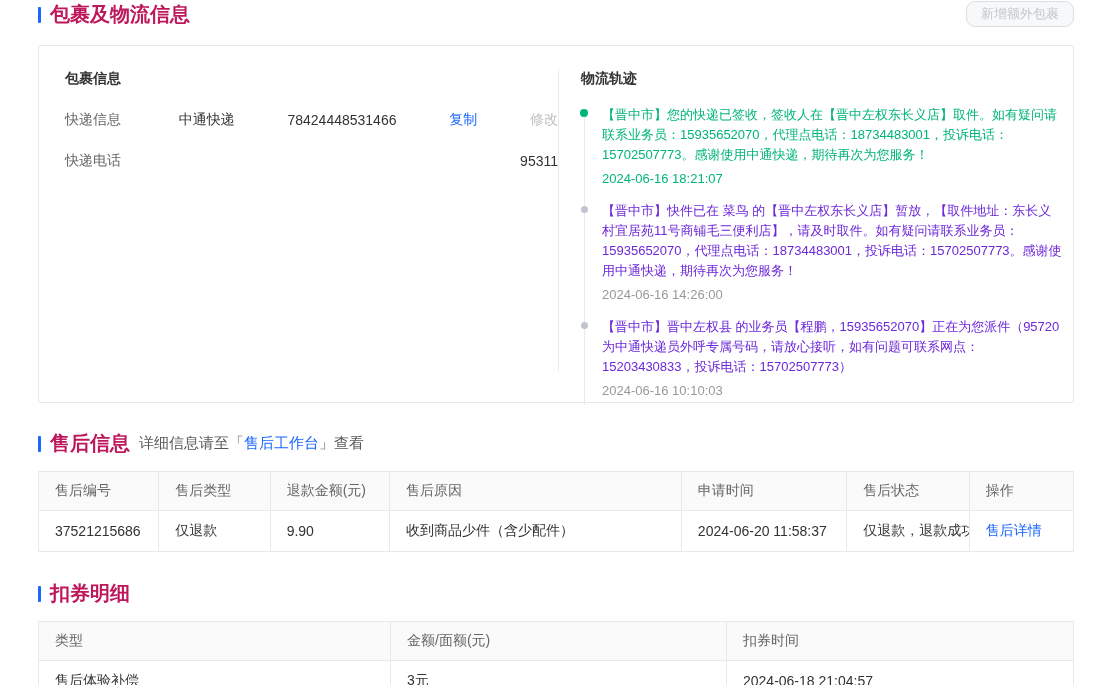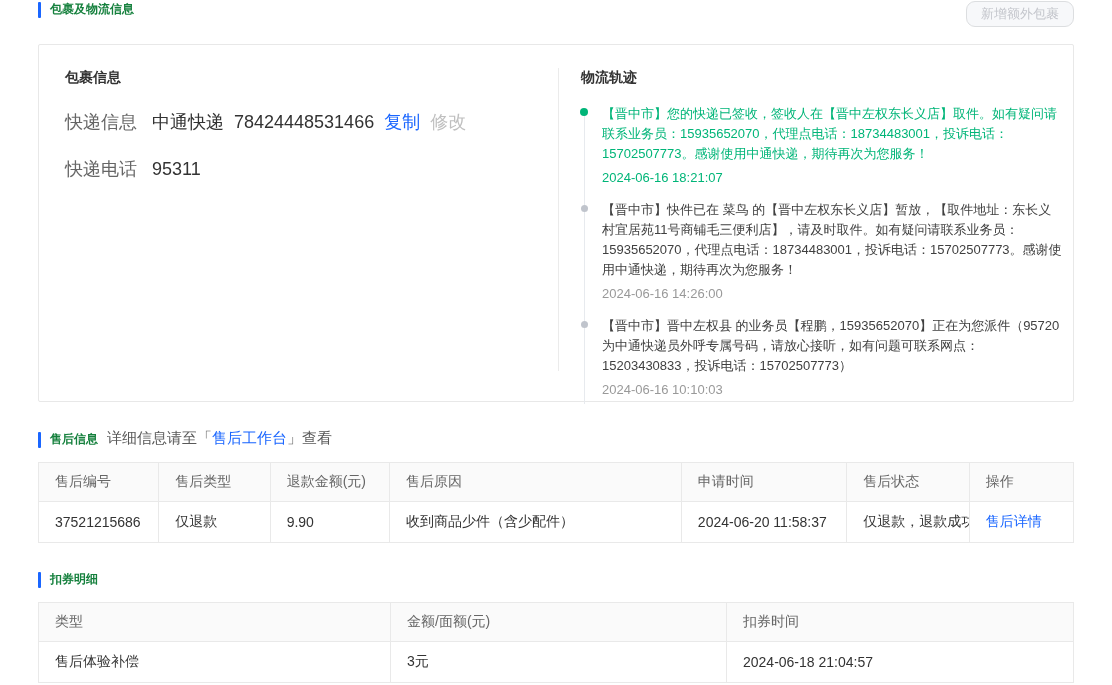--- a/index.html
+++ b/index.html
@@ -3,56 +3,56 @@
 <meta charset="utf-8">
 <style>
   * { box-sizing: border-box; margin: 0; padding: 0; }
   html,body { width: 1112px; height: 685px; background: #ffffff;
     font-family: "Liberation Sans", sans-serif; color: #333; font-size: 14px; overflow: hidden; }
   .page { padding: 0 38px; }
 
   
   .sec-head { display: flex; align-items: center; }
   .sec-bar { width: 3px; height: 16px; background: #1a66ff; margin-right: 9px; border-radius: 1px; }
-  .sec-title { font-size: 12px; font-weight: bold; color: #15803d; }
+  .sec-title { font-size: 20px; font-weight: bold; color: #be185d; }
   .head-row { display: flex; align-items: flex-start; justify-content: space-between; padding-top: 1px; }
   .btn-plain { background: #f7f8fa; border: 1px solid #dcdee0; color: #c4c6cc;
     font-size: 13px; padding: 5px 14px; border-radius: 9px; cursor: pointer; line-height: 1.1; }
 
   
   .card { margin-top: 17px; border: 1px solid #e8e8e8; border-radius: 2px;
     height: 358px; display: flex; background: #fff; }
   .pkg-col { width: 519px; padding: 24px 0 0 26px; flex: none; }
   .col-title { font-size: 14px; color: #333; font-weight: 600; }
-  .pkg-row { margin-top: 23px; font-size: 18px; display: flex; align-items: center; }
+  .pkg-row { margin-top: 23px; font-size: 14px; display: flex; align-items: center; justify-content: space-between; }
   .pkg-label { color: #666; margin-right: 15px; }
   .pkg-val { color: #333; }
   .carrier { margin-right: 10px; }
   .lnk { color: #1a66ff; text-decoration: none; cursor: pointer; }
   .lnk-disabled { color: #bfbfbf; margin-left: 10px; cursor: default; }
   .copy-lnk { margin-left: 10px; }
 
   .track-col { flex: 1; border-left: 1px solid #ebebeb; margin: 23px 0 30px 0; padding: 1px 10px 0 22px; }
   .timeline { position: relative; margin-top: 17px; padding-bottom: 2px; }
   .timeline::before { content: ""; position: absolute; left: 3px; top: 6px; bottom: 10px;
     width: 1px; background: #e7eaee; }
   .tl-item { position: relative; padding-left: 21px; margin-bottom: 15px; }
   .tl-dot { position: absolute; left: 0; top: 5px; width: 7px; height: 7px; border-radius: 50%;
     background: #c0c4cc; }
   .tl-item.active .tl-dot { background: #00b578; width: 8px; height: 8px; left: -1px; top: 4px; }
-  .tl-text { font-size: 13px; line-height: 20px; color: #404040; }
+  .tl-text { font-size: 13px; line-height: 20px; color: #6d28d9; }
   .tl-time { font-size: 13px; margin-top: 6px; color: #999; }
   .tl-item.active .tl-text, .tl-item.active .tl-time { color: #00b578; }
   .tl-expand { position: relative; display: flex; align-items: center; font-size: 13px;
     color: #1a66ff; cursor: pointer; margin-top: 18px; }
   .expand-ico { width: 14px; height: 14px; margin-left: -3px; margin-right: 7px;
     background: #fff; border-radius: 50%; display: block; }
 
   
-  .sec2 { margin-top: 27px; display: flex; align-items: flex-end; }
+  .sec2 { margin-top: 27px; display: flex; align-items: center; }
   .sec-sub { font-size: 15px; color: #595959; margin-left: 9px; }
   table { border-collapse: collapse; width: 100%; margin-top: 14px; table-layout: fixed; }
   th, td { border: 1px solid #e9e9e9; text-align: left; font-size: 14px; font-weight: normal;
     padding: 0 16px; overflow: hidden; white-space: nowrap; }
   th { background: #fafafa; color: #666; height: 39px; margin-left: 20px; }
   td { color: #333; height: 41px; background: #fff; }
   .sec3 { margin-top: 28px; }
 </style>
 </head>
 <body>

